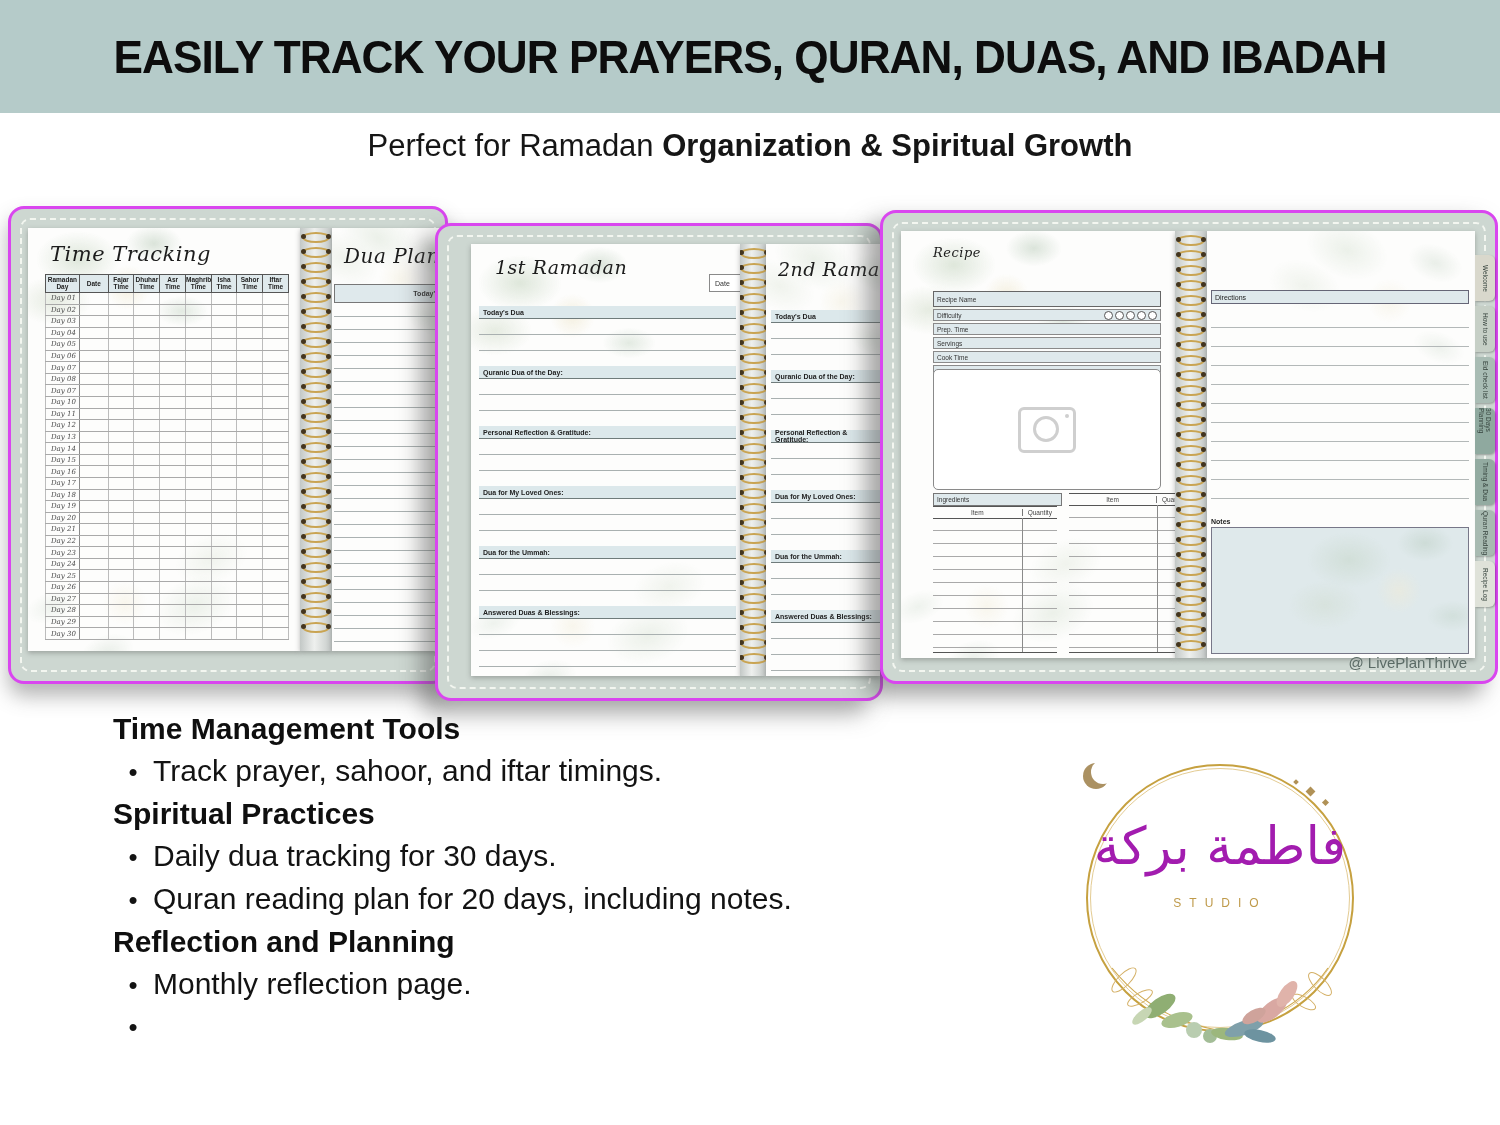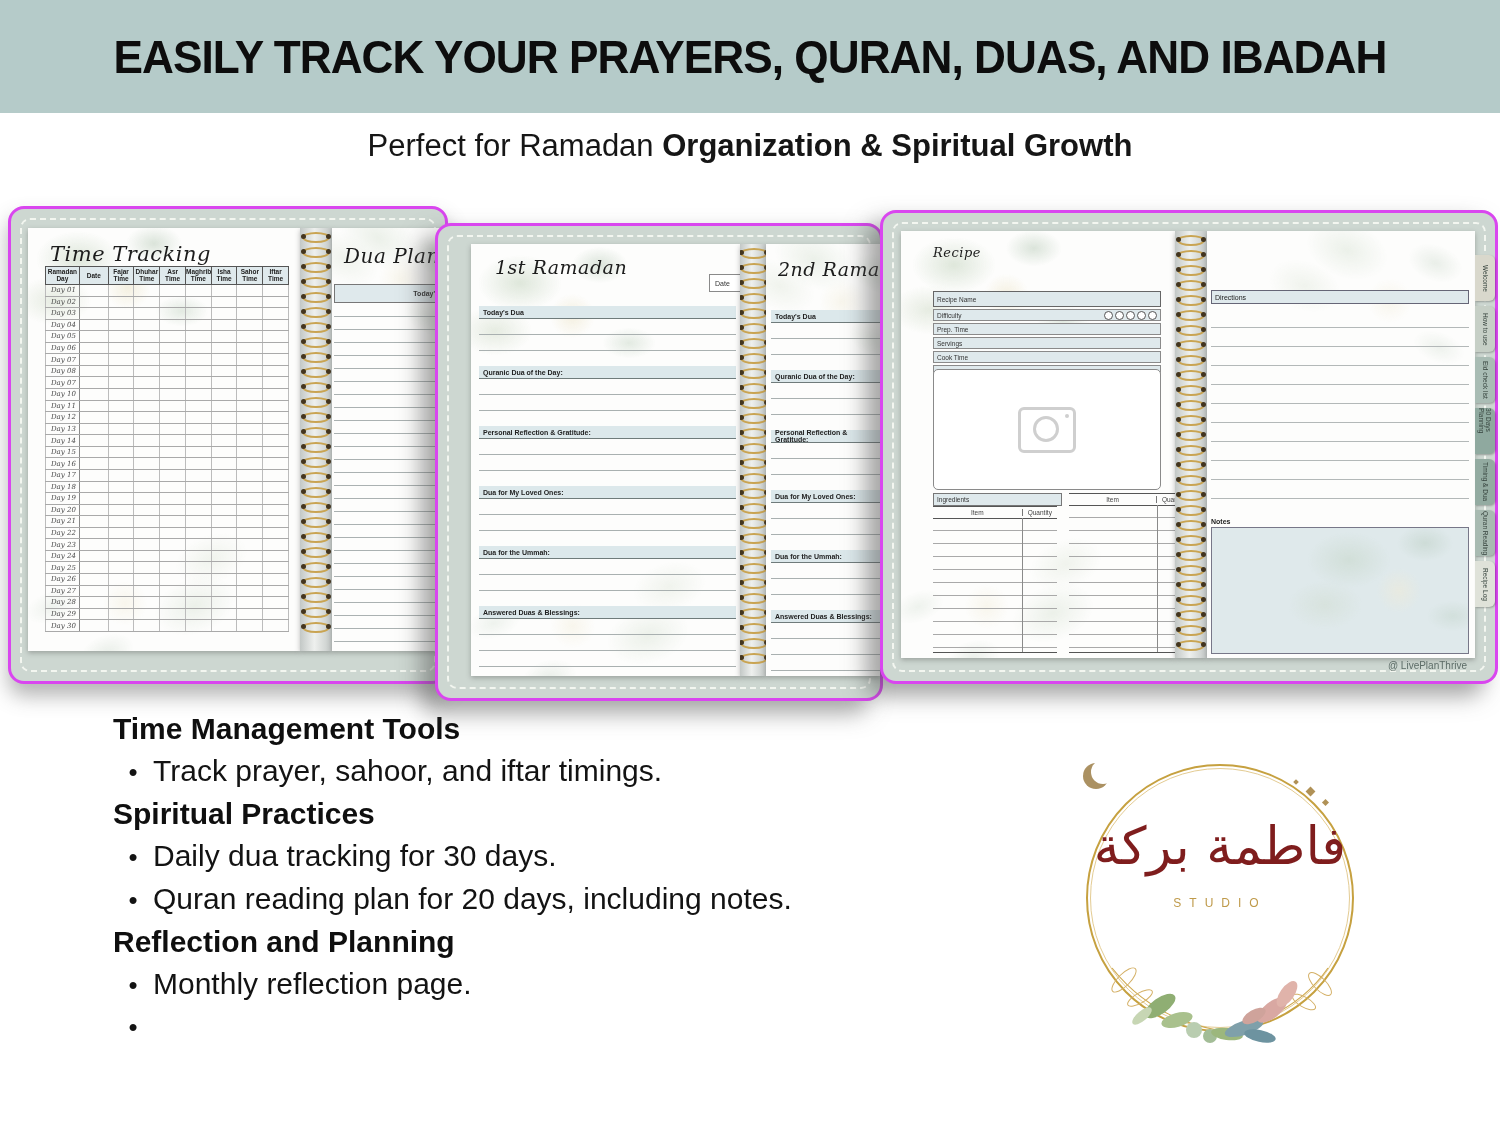--- a/index.html
+++ b/index.html
@@ -52,21 +52,21 @@
      radial-gradient(ellipse 52px 34px at 18% 62%, rgba(196,210,186,.5), transparent 72%),
      radial-gradient(circle 30px at 55% 52%, rgba(241,235,214,.9), rgba(241,235,214,0) 75%),
      radial-gradient(ellipse 38px 22px at 82% 70%, rgba(150,180,150,.32), transparent 70%);}
   .flora.light{opacity:.45;}
 
   
   .script{font-family:"DejaVu Serif",serif;font-style:italic;color:#1c1c1c;letter-spacing:.5px;}
 
   
   .tt-title{position:absolute;left:22px;top:14px;font-size:21px;}
-  .tt-table{position:absolute;left:17px;top:38px;width:244px;height:366px;border-collapse:collapse;
+  .tt-table{position:absolute;left:17px;top:46px;width:244px;height:366px;border-collapse:collapse;
             table-layout:fixed;}
   .tt-table th{background:#dfe9ec;border:1px solid #555;font-size:6.5px;font-weight:700;color:#222;
                line-height:1.15;padding:1px 0;}
   .tt-table td{border:1px solid #bcbcbc;border-bottom:1px solid #a9a9a9;padding:0;}
   .tt-table td.day{font-family:"DejaVu Serif",serif;font-style:italic;font-size:7px;color:#4a4a4a;
                    padding-left:5px;border-right:1px solid #888;}
   .tt-table tr{height:11.3px;}
   .tt-table{border:1px solid #555;}
 
   
@@ -118,33 +118,33 @@
            border:1.5px solid #667;font-size:7px;color:#222;display:flex;align-items:center;padding-left:3px;}
   .dir-lines{position:absolute;left:4px;right:6px;top:78px;height:205px;
              background:repeating-linear-gradient(to bottom,transparent 0 18px,#b3b8b8 18px 19px);}
   .notes-lbl{position:absolute;left:4px;top:287px;font-size:7px;font-weight:700;color:#222;}
   .notes-box{position:absolute;left:4px;right:6px;top:296px;bottom:4px;background:#dfe9eb;
              border:1.5px solid #778;overflow:hidden;}
   .tabs{position:absolute;left:592px;top:42px;width:20px;}
   .tab{width:20px;height:46px;margin-bottom:5px;border-radius:0 6px 6px 0;display:flex;
        align-items:center;justify-content:center;writing-mode:vertical-rl;font-size:6.5px;
        color:#35423c;box-shadow:1px 1px 2px rgba(0,0,0,.25);}
-  .watermark{position:absolute;right:28px;bottom:10px;font-size:10px;color:#5b6b66;}
+  .watermark{position:absolute;right:28px;bottom:10px;font-size:15px;color:#5b6b66;}
 
   
   .features{position:absolute;left:113px;top:708px;width:980px;}
   .features h3{margin:0;font-size:30px;line-height:42px;font-weight:700;color:#0f0f0f;}
   .bullet{display:flex;align-items:baseline;font-size:30px;line-height:42px;color:#131313;}
   .bullet .dotc{width:40px;text-align:center;font-size:26px;}
 
   
   .logo{position:absolute;left:1082px;top:758px;width:276px;height:312px;}
   .logo svg{position:absolute;left:0;top:0;}
   .logo .arabic{position:absolute;left:0;top:58px;width:100%;text-align:center;direction:rtl;
-                font-size:52px;color:#7f1d1d;font-family:"DejaVu Sans",sans-serif;}
+                font-size:52px;color:#a21caf;font-family:"DejaVu Sans",sans-serif;}
   .logo .studio{position:absolute;left:0;top:138px;width:100%;text-align:center;font-size:12px;
                 letter-spacing:8px;color:#bf9a4a;}
   .crescent{position:absolute;right:52px;top:34px;width:34px;height:34px;}
   .spark{position:absolute;background:#b09156;width:7px;height:7px;transform:rotate(45deg);}
   .s1{right:44px;top:30px;} .s2{right:30px;top:42px;width:5px;height:5px;} .s3{right:60px;top:22px;width:4px;height:4px;}
 </style>
 </head>
 <body>
 
 <div class="banner">

